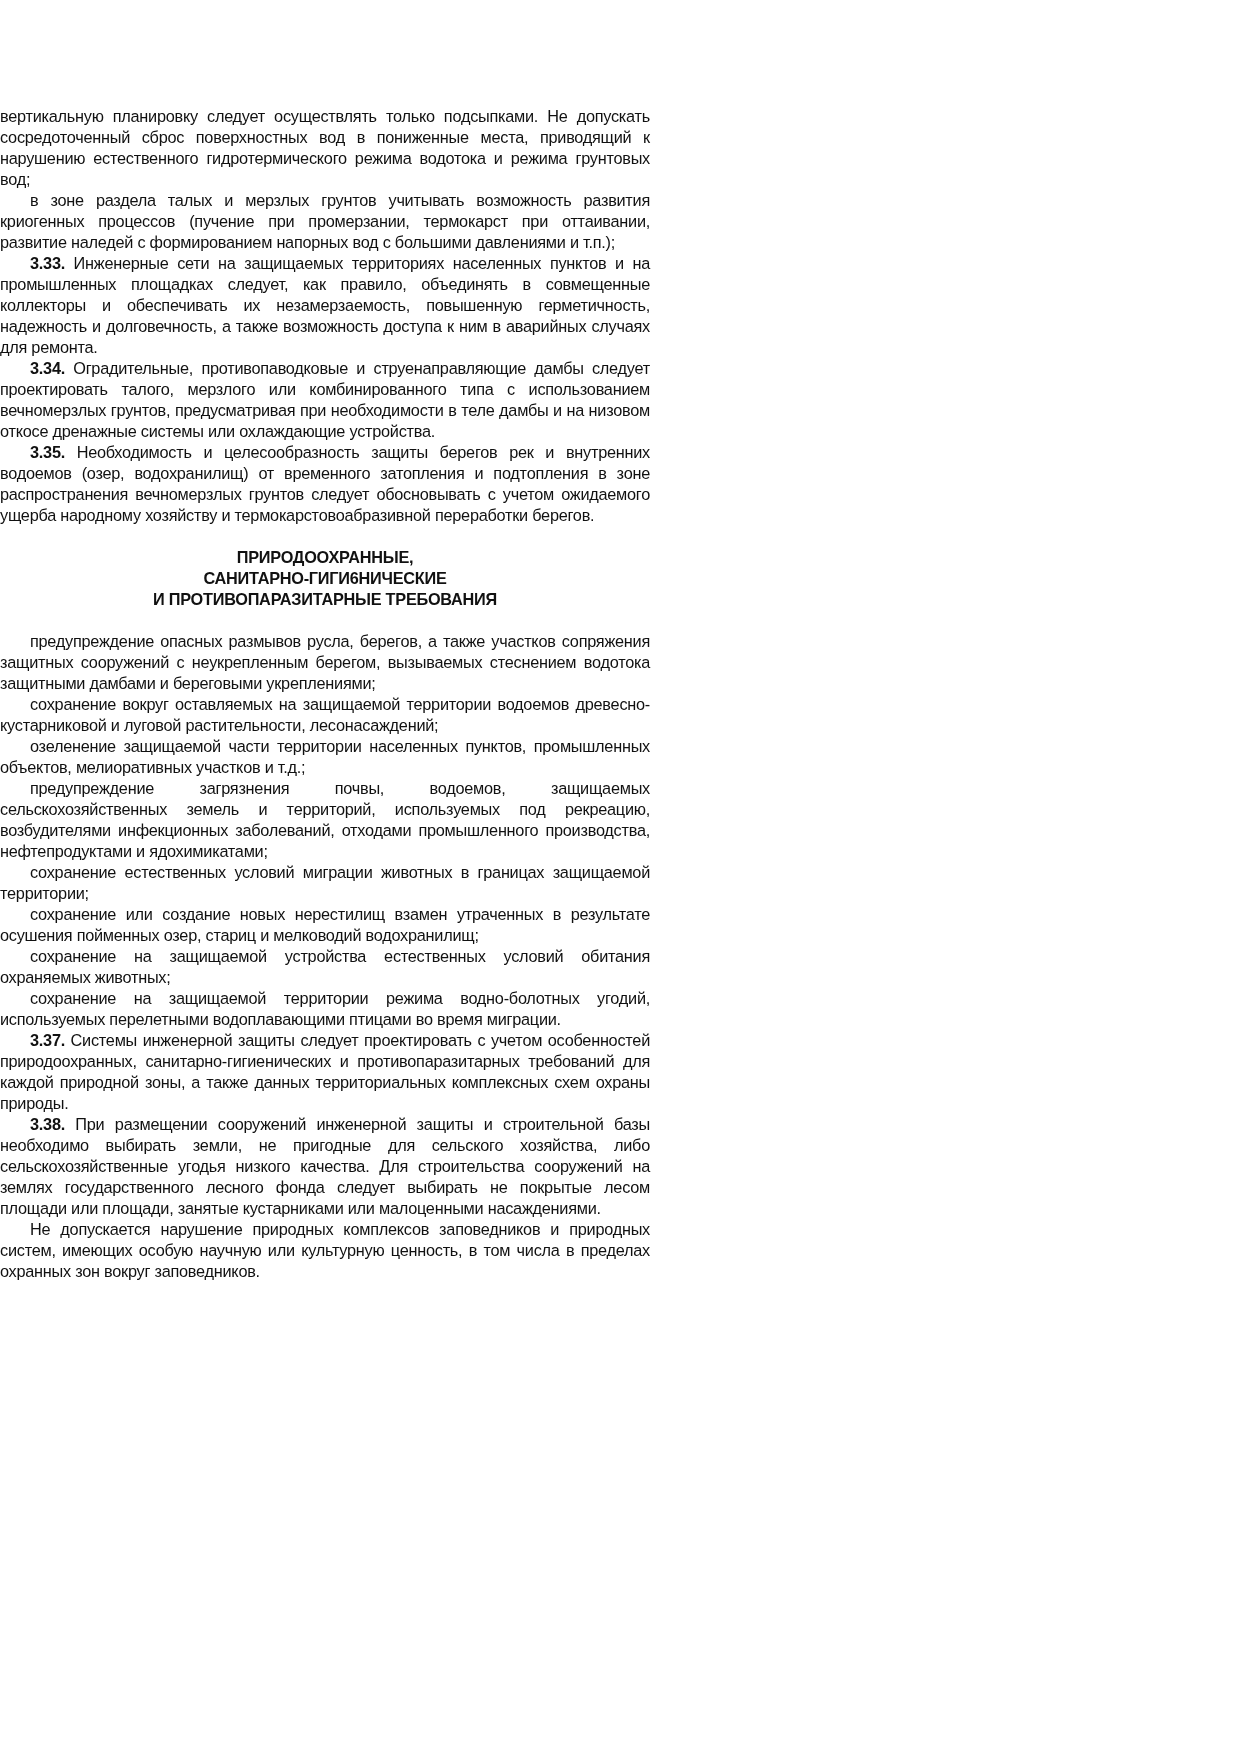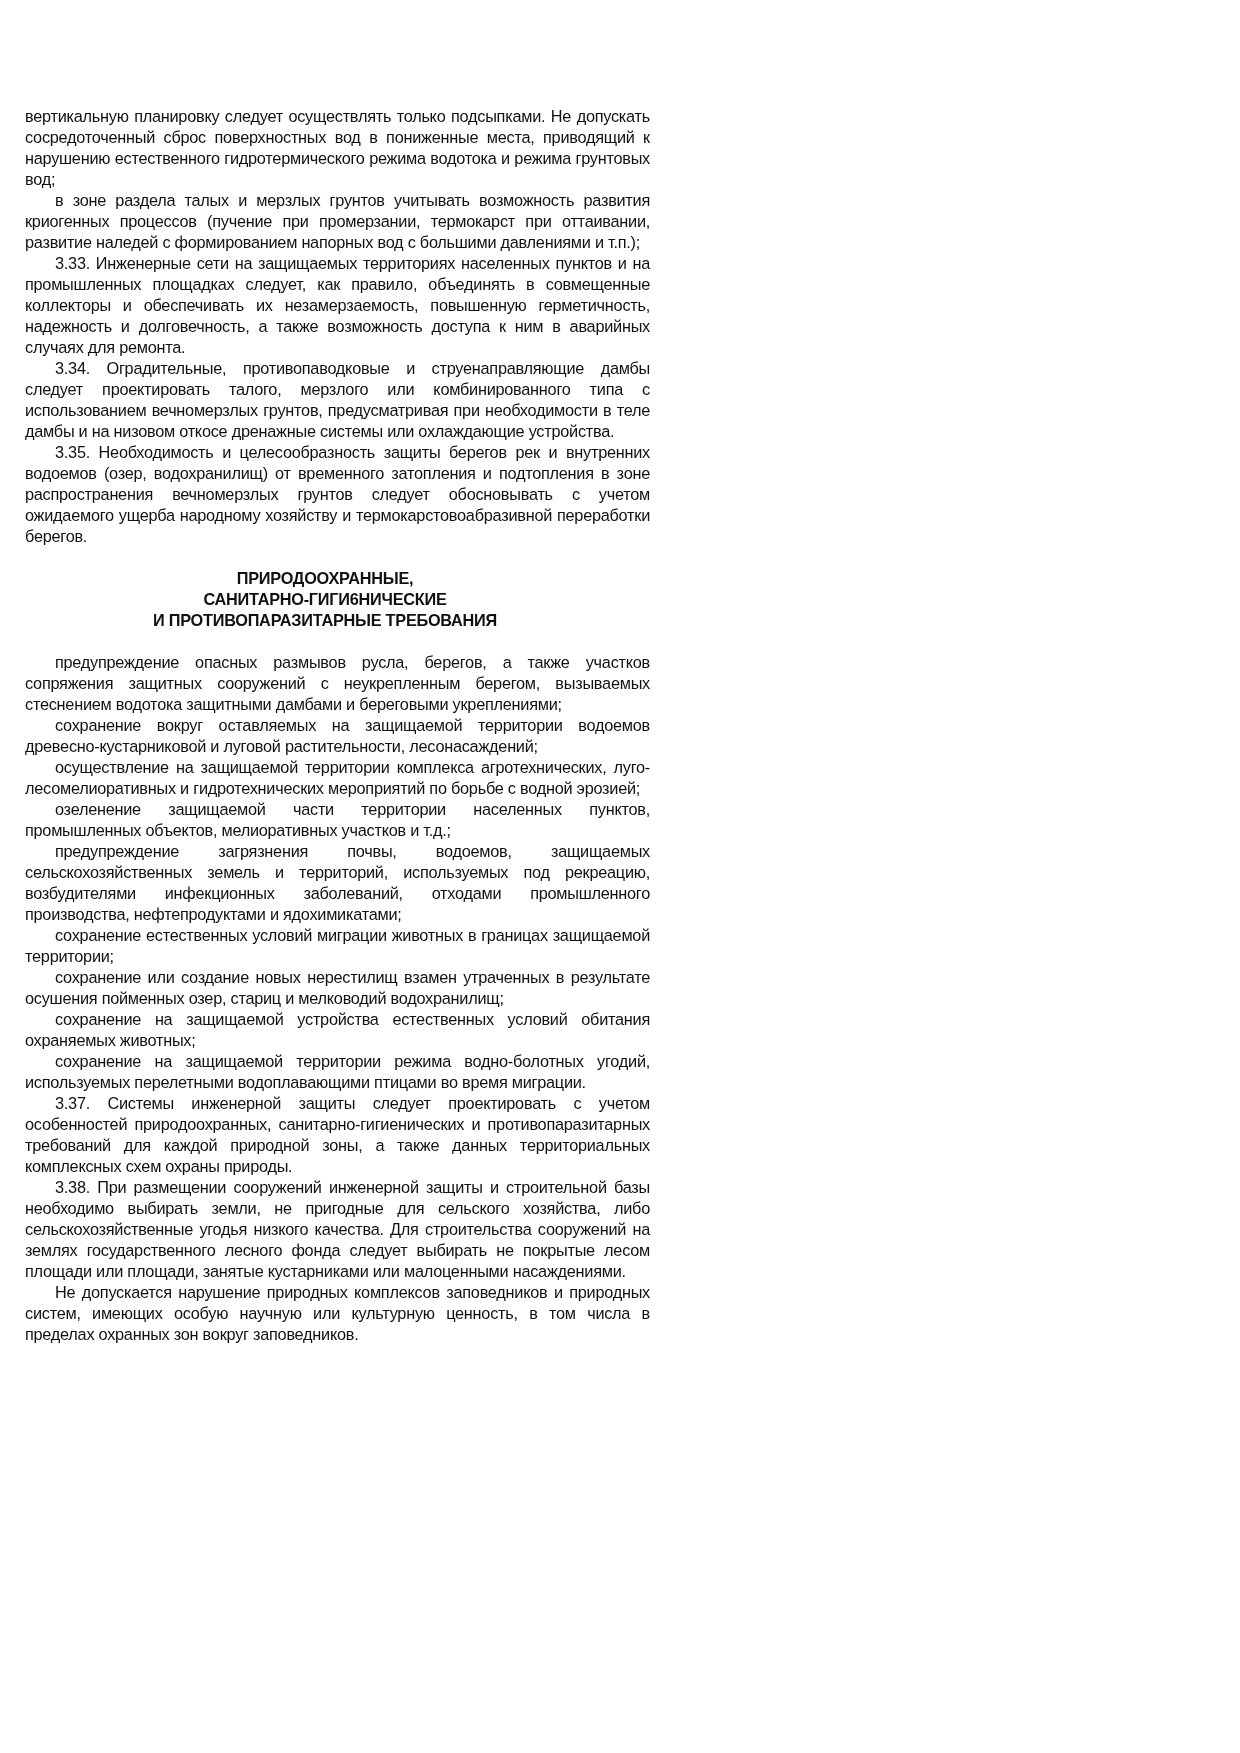--- a/index.html
+++ b/index.html
@@ -3,23 +3,23 @@
 <meta charset="utf-8">
 <style>
   html, body { margin: 0; padding: 0; background: #ffffff; }
   body { width: 1240px; height: 1753px; position: relative; overflow: hidden; }
   .page {
     position: absolute; left: 0; top: 106px; width: 650px;
     font-family: "Liberation Sans", sans-serif;
     font-size: 16.3px; line-height: 21px; color: #111;
     letter-spacing: -0.25px;
   }
-  .page p { margin: 0; text-align: justify; text-indent: 30px; padding-left: 25px; }
+  .page p { margin: 0; text-align: justify; text-indent: 30px; }
   .page p.noindent { text-indent: 0; }
-  .page b.num { font-weight: normal; }
+  .page b.num { font-weight: bold; }
   .heading {
     text-align: center; font-weight: bold; margin: 21px 0 21px 0;
     text-indent: 0;
   }
   .heading div { line-height: 21px; }
 </style>
 </head>
 <body>
 
 <div class="page">
@@ -34,21 +34,20 @@
 
   <div class="heading">
     <div>ПРИРОДООХРАННЫЕ,</div>
     <div>САНИТАРНО-ГИГИ6НИЧЕСКИЕ</div>
     <div>И ПРОТИВОПАРАЗИТАРНЫЕ ТРЕБОВАНИЯ</div>
   </div>
 
   <div id="after">
       <p><span>предупреждение опасных размывов русла, берегов, а также участков сопряжения защитных сооружений с неукрепленным берегом, вызываемых стеснением водотока защитными дамбами и береговыми укреплениями;</span></p>
       <p><span>сохранение вокруг оставляемых на защищаемой территории водоемов древесно-кустарниковой и луговой растительности, лесонасаждений;</span></p>
-      <p><span>осуществление на защищаемой территории комплекса агротехнических, луго-лесомелиоративных и гидротехнических мероприятий по борьбе с водной эрозией;</span></p>
       <p><span>озеленение защищаемой части территории населенных пунктов, промышленных объектов, мелиоративных участков и т.д.;</span></p>
       <p><span>предупреждение загрязнения почвы, водоемов, защищаемых сельскохозяйственных земель и территорий, используемых под рекреацию, возбудителями инфекционных заболеваний, отходами промышленного производства, нефтепродуктами и ядохимикатами;</span></p>
       <p><span>сохранение естественных условий миграции животных в границах защищаемой территории;</span></p>
       <p><span>сохранение или создание новых нерестилищ взамен утраченных в результате осушения пойменных озер, стариц и мелководий водохранилищ;</span></p>
       <p><span>сохранение на защищаемой устройства естественных условий обитания охраняемых животных;</span></p>
       <p><span>сохранение на защищаемой территории режима водно-болотных угодий, используемых перелетными водоплавающими птицами во время миграции.</span></p>
       <p><b class="num">3.37.</b><span> Системы инженерной защиты следует проектировать с учетом особенностей природоохранных, санитарно-гигиенических и противопаразитарных требований для каждой природной зоны, а также данных территориальных комплексных схем охраны природы.</span></p>
       <p><b class="num">3.38.</b><span> При размещении сооружений инженерной защиты и строительной базы необходимо выбирать земли, не пригодные для сельского хозяйства, либо сельскохозяйственные угодья низкого качества. Для строительства сооружений на землях государственного лесного фонда следует выбирать не покрытые лесом площади или площади, занятые кустарниками или малоценными насаждениями.</span></p>
       <p><span>Не допускается нарушение природных комплексов заповедников и природных систем, имеющих особую научную или культурную ценность, в том числа в пределах охранных зон вокруг заповедников.</span></p>
     </div>

